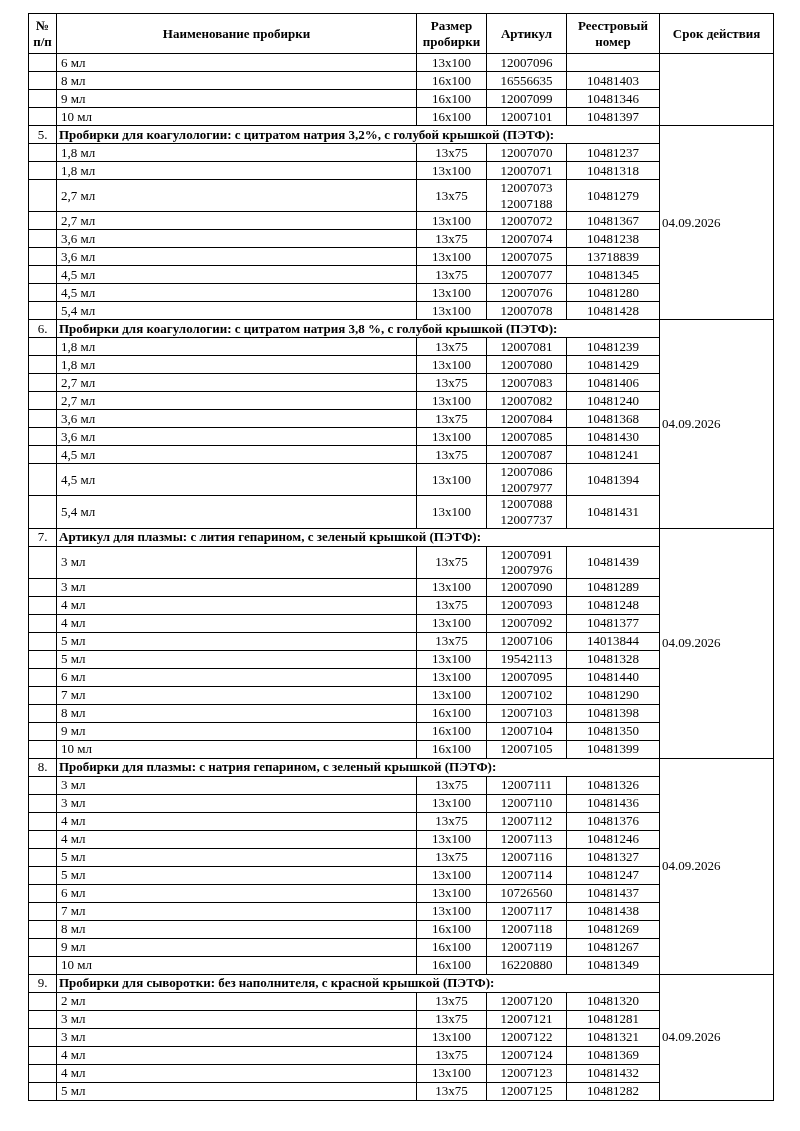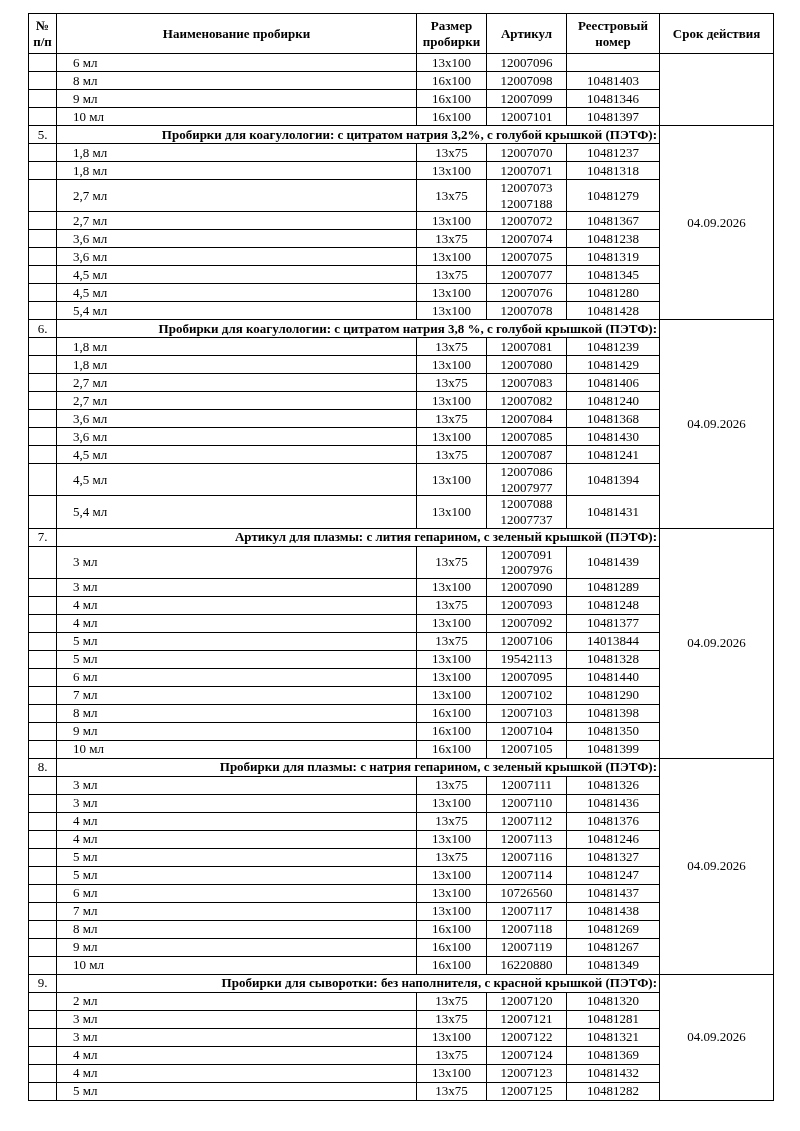--- a/index.html
+++ b/index.html
@@ -26,28 +26,28 @@
     overflow: hidden;
   }
   .tube-table th {
     font-weight: bold;
     text-align: center;
     padding: 3px 2px;
     height: 40px;
   }
   .tube-table td { height: 18px; padding: 0 2px; }
   td.num { text-align: center; }
-  td.name { text-align: left; padding-left: 16px; }
+  td.name { text-align: left; padding-left: 4px; }
   td.size, td.article, td.reg { text-align: center; }
   td.section-title {
     font-weight: bold;
-    text-align: right;
+    text-align: left;
   }
   td.section-num { text-align: center; font-weight: normal; }
-  td.validity { text-align: center; vertical-align: middle; }
+  td.validity { text-align: left; vertical-align: middle; }
 </style>
 </head>
 <body>
 
 <div class="page">
   <table class="tube-table">
     <colgroup>
       <col style="width:28px">
       <col style="width:360px">
       <col style="width:70px">
@@ -71,21 +71,21 @@
           <td class="name">6 мл</td>
           <td class="size">13x100</td>
           <td class="article">12007096</td>
           <td class="reg"></td>
           <td class="validity" rowspan="4"></td>
         </tr>
         <tr>
           <td class="num"></td>
           <td class="name">8 мл</td>
           <td class="size">16x100</td>
-          <td class="article">12007098</td>
+          <td class="article">16556635</td>
           <td class="reg">10481403</td>
         </tr>
         <tr>
           <td class="num"></td>
           <td class="name">9 мл</td>
           <td class="size">16x100</td>
           <td class="article">12007099</td>
           <td class="reg">10481346</td>
         </tr>
         <tr>
@@ -133,21 +133,21 @@
           <td class="name">3,6 мл</td>
           <td class="size">13x75</td>
           <td class="article">12007074</td>
           <td class="reg">10481238</td>
         </tr>
         <tr>
           <td class="num"></td>
           <td class="name">3,6 мл</td>
           <td class="size">13x100</td>
           <td class="article">12007075</td>
-          <td class="reg">10481319</td>
+          <td class="reg">13718839</td>
         </tr>
         <tr>
           <td class="num"></td>
           <td class="name">4,5 мл</td>
           <td class="size">13x75</td>
           <td class="article">12007077</td>
           <td class="reg">10481345</td>
         </tr>
         <tr>
           <td class="num"></td>

